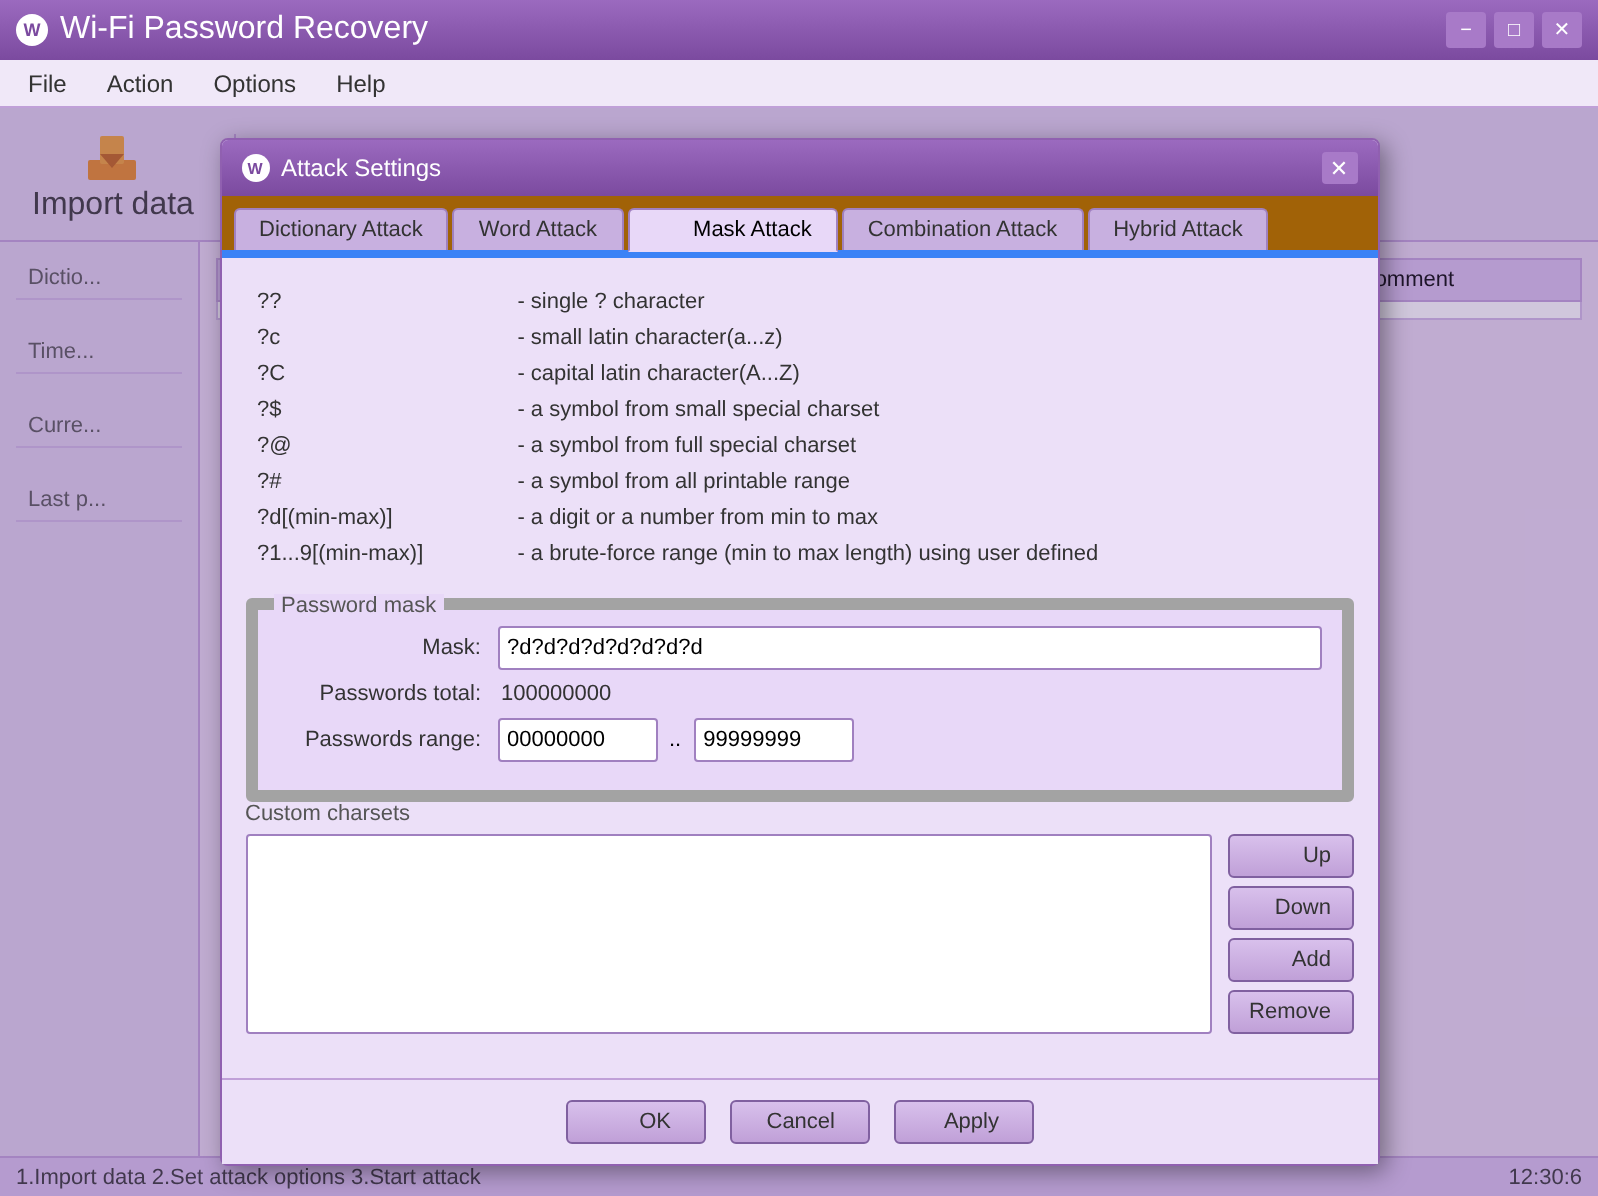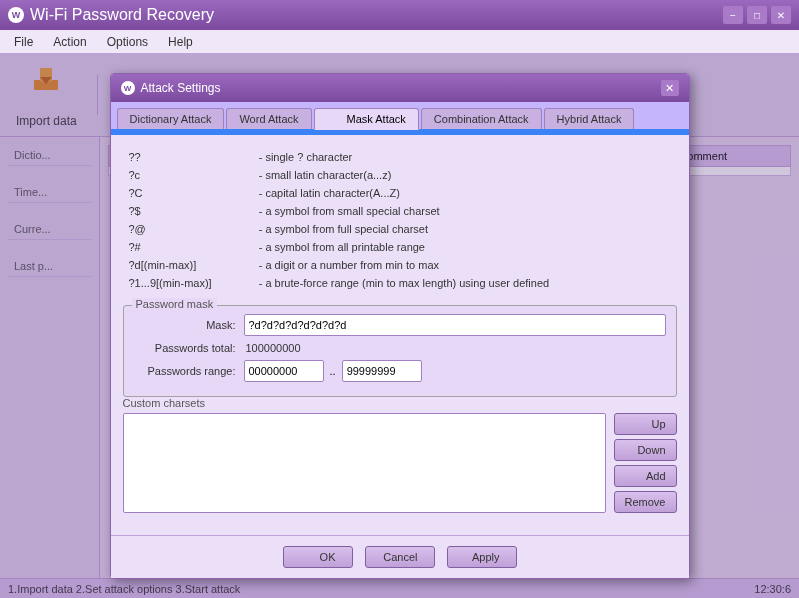--- a/index.html
+++ b/index.html
@@ -162,23 +162,23 @@
       background: #a87ac8;
       border: none; color: white; font-size: 11px;
       cursor: pointer;
       border-radius: 2px;
       display: flex; align-items: center; justify-content: center;
     }
 
     
     .tabs {
       display: flex;
-      background: #c4b5fd;
+      background: #a16207;
       padding: 6px 6px 0 6px;
-      border-bottom: 6px solid #3b82f6;
+      border-bottom: 4px solid #3b82f6;
     }
     .tab {
       padding: 4px 12px;
       font-size: 11px;
       cursor: pointer;
       border: 1px solid #a080c0;
       border-bottom: none;
       border-radius: 3px 3px 0 0;
       margin-right: 2px;
       background: #c8b0e0;
@@ -214,21 +214,21 @@
       white-space: nowrap;
       font-weight: normal;
       min-width: 80px;
     }
     .legend-desc {
       color: #333;
     }
 
     
     .form-group {
-      border: 1px solid #a3a3a3;
+      border: 6px solid #a3a3a3;
       border-radius: 3px;
       padding: 8px 10px;
       background: #e8d8f8;
       position: relative;
     }
     .form-group-legend {
       position: absolute;
       top: -8px;
       left: 8px;
       background: #e8d8f8;
@@ -334,21 +334,21 @@
       flex-direction: column;
       align-items: center;
       cursor: pointer;
       padding: 4px 8px;
     }
     .toolbar-icon {
       width: 32px; height: 32px;
       display: flex; align-items: center; justify-content: center;
       font-size: 20px;
     }
-    .toolbar-label { font-size: 12px; color: #333; margin-top: 20px; }
+    .toolbar-label { font-size: 16px; color: #333; }
     .toolbar-separator {
       width: 1px; height: 40px;
       background: #c0a0d8;
       margin: 0 4px;
     }
   </style>
 </head>
 <body>
 
 <div class="title-bar">

